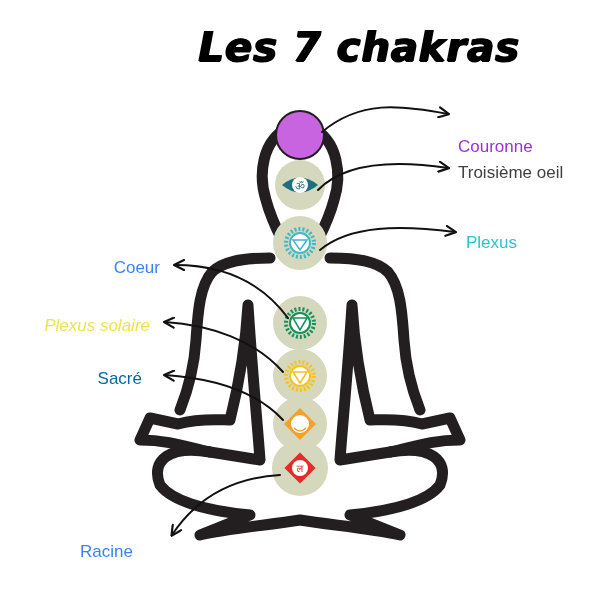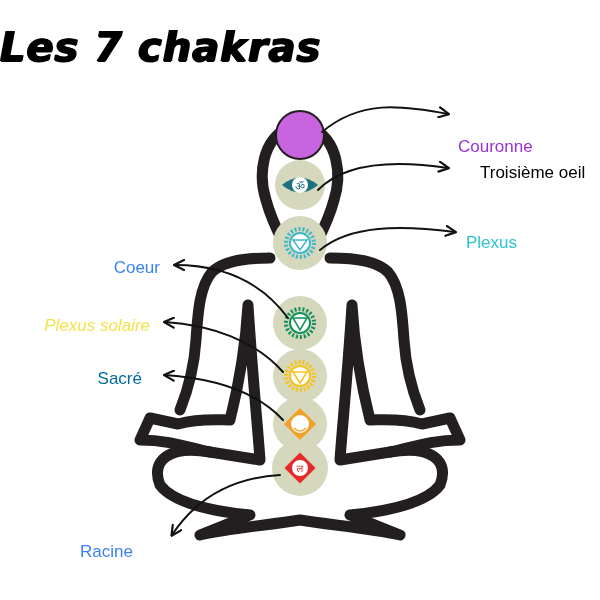--- a/index.html
+++ b/index.html
@@ -1,18 +1,18 @@
 <!DOCTYPE html>
 <html><head>
 <meta charset="utf-8">
 <style>
   html, body { margin: 0; padding: 0; background: #ffffff; }
   body { width: 600px; height: 600px; position: relative; overflow: hidden; font-family: "DejaVu Sans", sans-serif; }
   .title {
-    position: absolute; left: 0; top: 24px; width: 520px; text-align: left;
+    position: absolute; left: 0; top: 24px; width: 520px; text-align: right;
     font-family: "DejaVu Sans", sans-serif; font-weight: bold; font-style: italic;
     font-size: 40px; letter-spacing: 1px; color: #000;
     text-shadow: 1px 0 0 #000, -1px 0 0 #000, 0 1px 0 #000;
   }
   svg.figure { position: absolute; left: 0; top: 0; }
   .label {
     position: absolute; font-family: "Liberation Sans", "DejaVu Sans", sans-serif;
     font-size: 17px; white-space: nowrap; line-height: 20px;
   }
   .label.right { text-align: left; }
@@ -91,18 +91,18 @@
     <path d="M318,190 C345,162 395,160 448,168" marker-end="url(#ah)"></path>
     <path d="M320,250 C350,225 400,225 455,232" marker-end="url(#ah)"></path>
     <path d="M288,318 C260,280 220,265 175,265" marker-end="url(#ah)"></path>
     <path d="M283,372 C255,340 210,325 165,322" marker-end="url(#ah)"></path>
     <path d="M283,420 C255,390 210,378 165,375" marker-end="url(#ah)"></path>
     <path d="M280,475 C230,478 195,500 172,535" marker-end="url(#ah)"></path>
   </g>
 </svg>
 
 <div class="label right" style="left:458px; top:106px; color:#9b30d9;margin-top:31px;">Couronne</div>
-<div class="label right" style="left:458px; top:163px; color:#000000;margin-left:22px;">Troisième oeil</div>
+<div class="label right" style="left:458px; top:163px; color:#404040;">Troisième oeil</div>
 <div class="label right" style="left:466px; top:233px; color:#2bc4cf;">Plexus</div>
 <div class="label left" style="left:100px; top:258px; width:60px; color:#3b82f6;">Coeur</div>
 <div class="label left" style="left:10px; top:316px; width:140px; color:#f2e24a;font-style:italic;">Plexus solaire</div>
 <div class="label left" style="left:80px; top:369px; width:62px; color:#0369a1;">Sacré</div>
 <div class="label right" style="left:80px; top:542px; color:#3b82f6;">Racine</div>
 
 </body></html>

